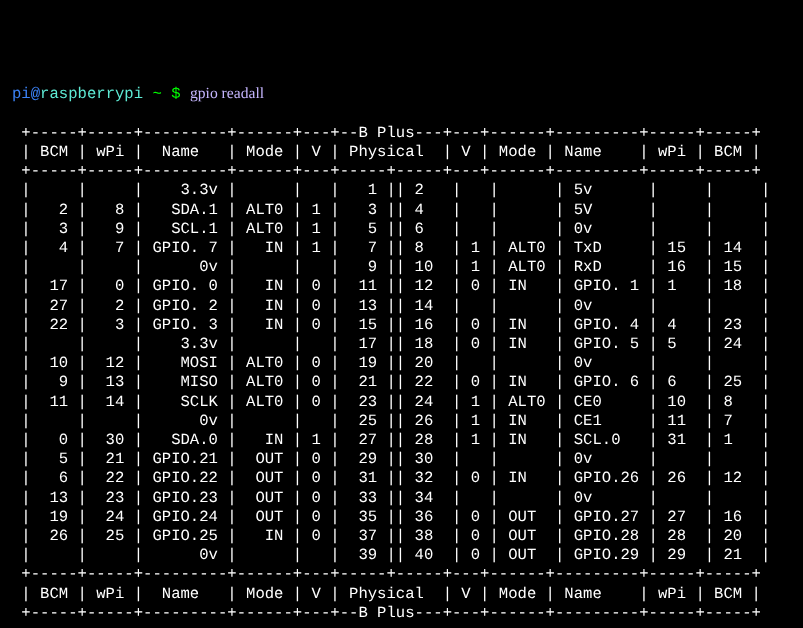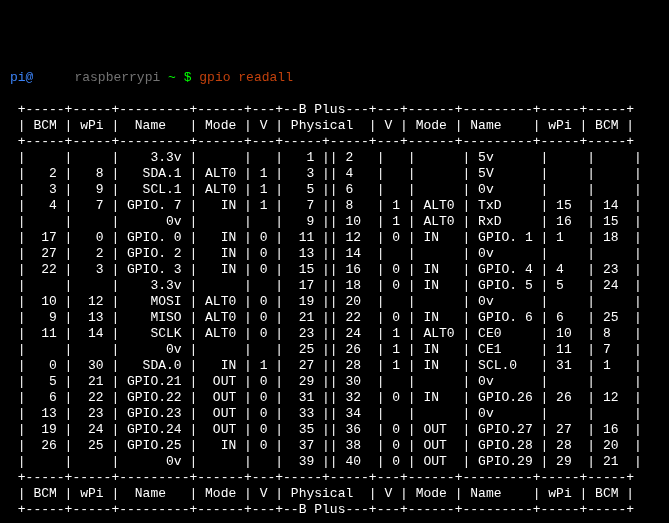--- a/index.html
+++ b/index.html
@@ -9,24 +9,24 @@
       font-family: "Consolas", "Courier New", monospace;
       font-size: 13px;
       line-height: 16px;
       padding: 6px 10px;
       white-space: pre;
       width: 669px;
       height: 523px;
       overflow: hidden;
     }
     .user { color: #3b82f6; }
-    .host { color: #737373; margin-left: 41px; }
+    .host { color: #5eead4; }
     .tilde { color: #00ff00; }
     .dollar { color: #00ff00; }
-    .cmd { color: #c2410c; }
+    .cmd { color: #c4b5fd; font-family: Liberation Serif, serif; }
     .tbl { color: #fff; }
     .line { display: block; }
   </style>
 </head>
 <body>
 
 
 
 <span class="line"><span class="user">pi</span><span class="user">@</span><span class="host">raspberrypi</span> <span class="tilde">~</span> <span class="dollar">$</span> <span class="cmd">gpio readall</span></span>
 <span id="term-table" class="tbl"> +-----+-----+---------+------+---+--B Plus---+---+------+---------+-----+-----+

